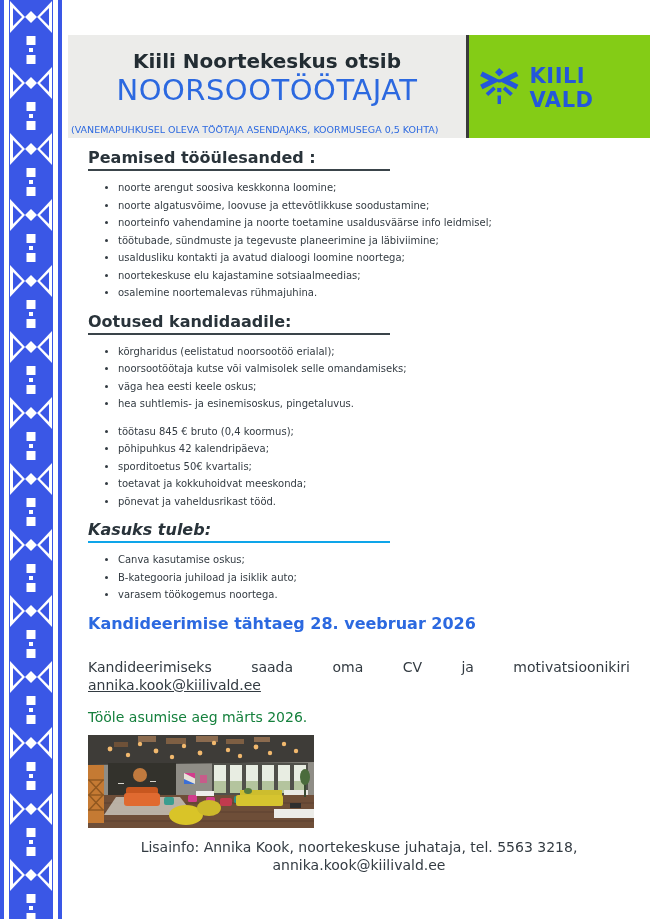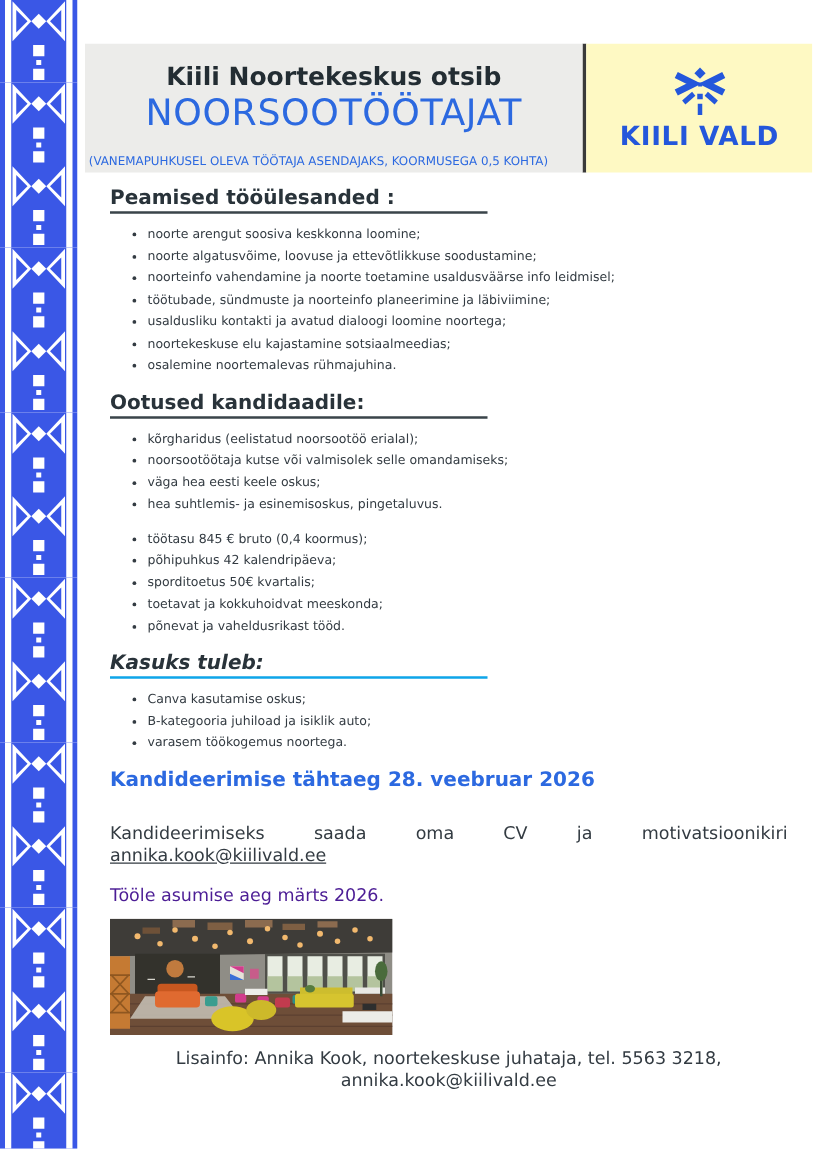--- a/index.html
+++ b/index.html
@@ -29,22 +29,22 @@
     margin-top: 1px; text-align: center;
     font-size: 29px; font-weight: normal; color: #2C69E0; letter-spacing: 0.5px;
     line-height: 32px;
   }
   .title-sub {
     position: absolute; left: 3px; bottom: 3px;
     font-size: 9.5px; color: #2C69E0; line-height: 11px; white-space: nowrap;
   }
   .header-sep { width: 3px; background: #3A3A3A; }
   .logo-block {
-    flex: 1; background: #fef9c3;
-    display: flex; flex-direction: column; align-items: center; justify-content: center;
+    flex: 1; background: #84cc16;
+    display: flex; flex-direction: row; align-items: center; justify-content: center;
   }
   .logo-text {
     font-size: 21px; font-weight: bold; color: #2457DB; letter-spacing: 0.5px;
     margin-top: 2px;
   }
 
   
   .content { padding: 0 20px; }
   .sec-heading {
     margin-top: 10px;
@@ -68,21 +68,21 @@
     font-size: 16px; font-weight: bold; color: #2C69E0;
   }
   .apply {
     margin-top: 25px;
     font-size: 14px; line-height: 18px; color: #333B42;
     text-align: justify;
   }
   .apply .email { text-decoration: underline; }
   .start-date {
     margin-top: 14px;
-    font-size: 14px; line-height: 18px; color: #4c1d95;
+    font-size: 14px; line-height: 18px; color: #15803d;
   }
   .photo { margin-top: 9px; display: block; }
   .footer {
     margin-top: 10px;
     text-align: center;
     font-size: 14px; line-height: 18px; color: #333B42;
   }
 </style>
 </head>
 <body>
@@ -147,21 +147,21 @@
       </div>
     </div>
 
     <div class="content">
 
       <div class="sec-heading rule-dark">Peamised tööülesanded :</div>
       <ul class="bullets">
         <li>noorte arengut soosiva keskkonna loomine;</li>
         <li>noorte algatusvõime, loovuse ja ettevõtlikkuse soodustamine;</li>
         <li>noorteinfo vahendamine ja noorte toetamine usaldusväärse info leidmisel;</li>
-        <li>töötubade, sündmuste ja noorteinfo planeerimine ja läbiviimine;</li>
+        <li>töötubade, sündmuste ja tegevuste planeerimine ja läbiviimine;</li>
         <li>usaldusliku kontakti ja avatud dialoogi loomine noortega;</li>
         <li>noortekeskuse elu kajastamine sotsiaalmeedias;</li>
         <li>osalemine noortemalevas rühmajuhina.</li>
       </ul>
 
       <div class="sec-heading rule-dark">Ootused kandidaadile:</div>
       <ul class="bullets">
         <li>kõrgharidus (eelistatud noorsootöö erialal);</li>
         <li>noorsootöötaja kutse või valmisolek selle omandamiseks;</li>
         <li>väga hea eesti keele oskus;</li>

